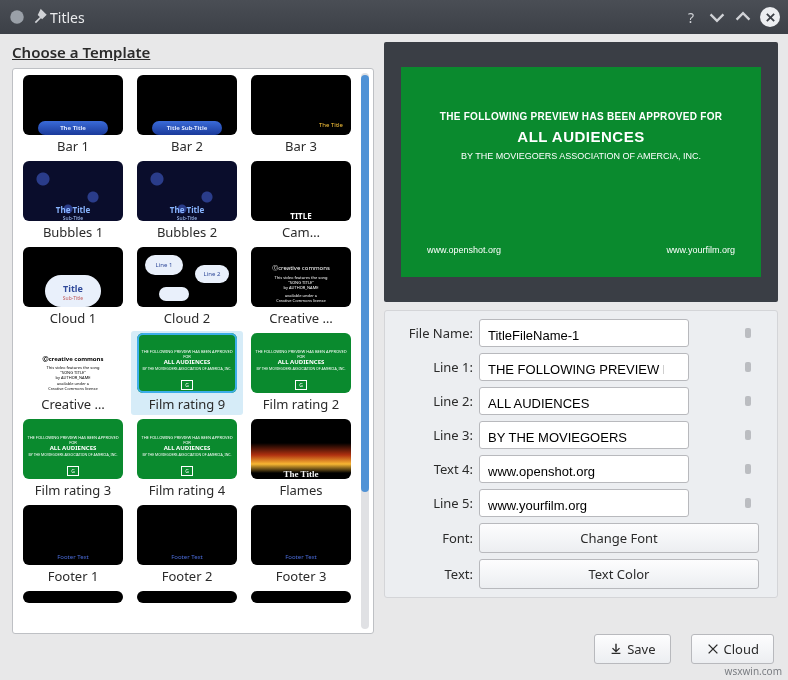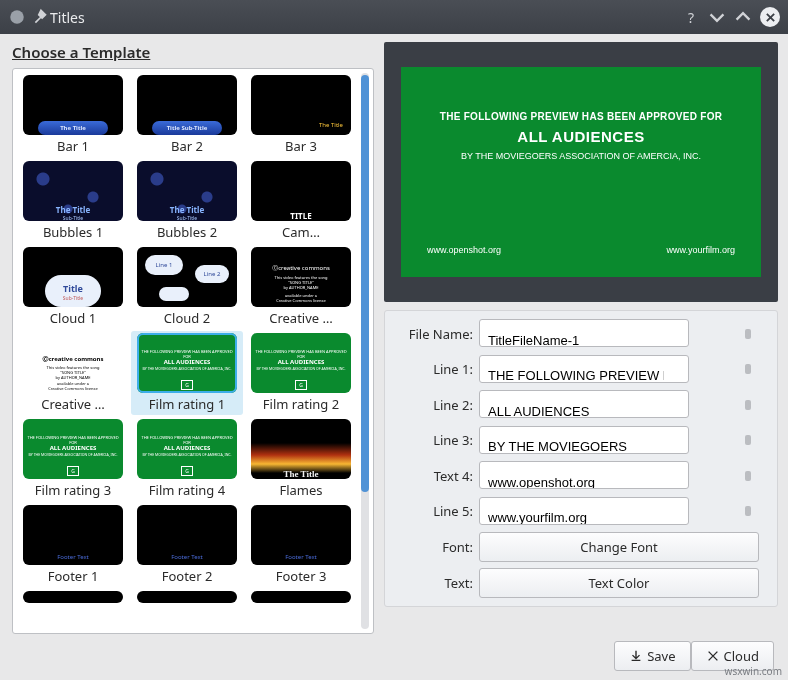--- a/index.html
+++ b/index.html
@@ -143,21 +143,21 @@
     gap:6px;
     align-items:flex-end;
   }
   .form-grid { flex:1; display:grid; grid-template-columns: 80px 1fr; row-gap:6px; column-gap:6px; align-items:center;}
   .form-grid label { text-align:right; font-size:13px; }
   .txt {
     height:28px;
     border:1px solid #b8b9bd;
     border-radius:3px;
     background:#fff;
-    padding:14px 24px 0 8px;
+    padding:4px 24px 0 8px;
     font-size:13px;
     position:relative;
   }
   .txt-wrap { position:relative; }
   .txt-wrap:after {
     content:""; position:absolute; right:8px; top:50%;
     width:6px; height:10px; transform:translateY(-50%);
     background:linear-gradient(#9a9ca1,#9a9ca1);
     border-radius:2px; opacity:0.6;
   }
@@ -174,22 +174,22 @@
   .form-scroll {
     width:8px; background:#dadbde; border-radius:4px; position:relative;
   }
   .form-scroll .scroll-thumb{ background:#9fa2a8; }
 
   
   .footer {
     height:44px;
     display:flex;
     justify-content:flex-end;
-    align-items:center;
-    gap:0;
+    align-items:flex-start;
+    gap:20px;
     padding:0 14px;
   }
   .footer .btn { padding:0 14px; height:30px; }
   .btn svg { width:14px; height:14px; }
 
   .watermark { position:fixed; right:6px; bottom:2px; font-size:10px; color:#7a7d82;}
 </style>
 </head>
 <body>
 
@@ -304,21 +304,21 @@
               </div>
               <div class="tpl-label">Creative …</div>
             </div>
             <div class="tpl selected">
               <div class="thumb th-green">
                 <div style="font-size:4px;margin-top:6px;">THE FOLLOWING PREVIEW HAS BEEN APPROVED FOR</div>
                 <div style="font-size:6px;font-weight:bold;">ALL AUDIENCES</div>
                 <div style="font-size:3.5px;">BY THE MOVIEGOERS ASSOCIATION OF AMERCIA, INC.</div>
                 <div style="margin-top:8px;border:1px solid #fff;padding:1px 3px;font-size:5px;display:inline-block;">G</div>
               </div>
-              <div class="tpl-label">Film rating 1</div>
+              <div class="tpl-label">Film rating 9</div>
             </div>
             <div class="tpl">
               <div class="thumb th-green">
                 <div style="font-size:4px;margin-top:6px;">THE FOLLOWING PREVIEW HAS BEEN APPROVED FOR</div>
                 <div style="font-size:6px;font-weight:bold;">ALL AUDIENCES</div>
                 <div style="font-size:3.5px;">BY THE MOVIEGOERS ASSOCIATION OF AMERCIA, INC.</div>
                 <div style="margin-top:8px;border:1px solid #fff;padding:1px 3px;font-size:5px;display:inline-block;">G</div>
               </div>
               <div class="tpl-label">Film rating 2</div>
             </div>

